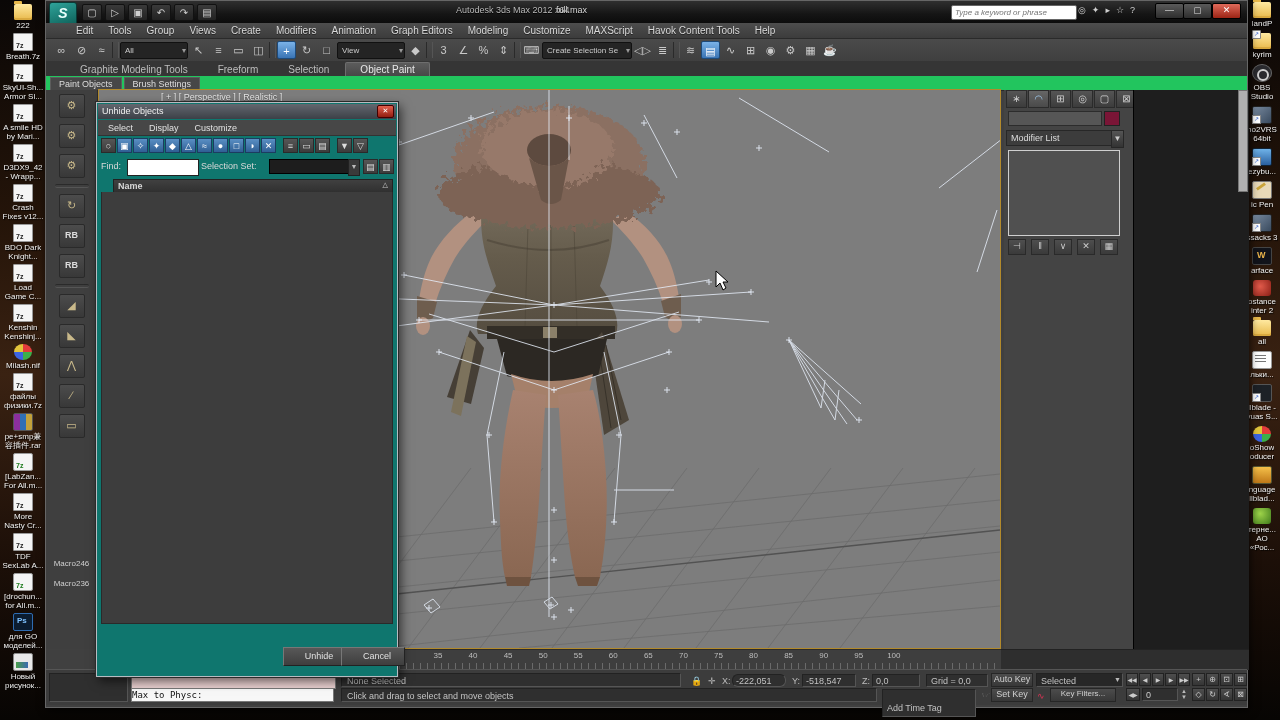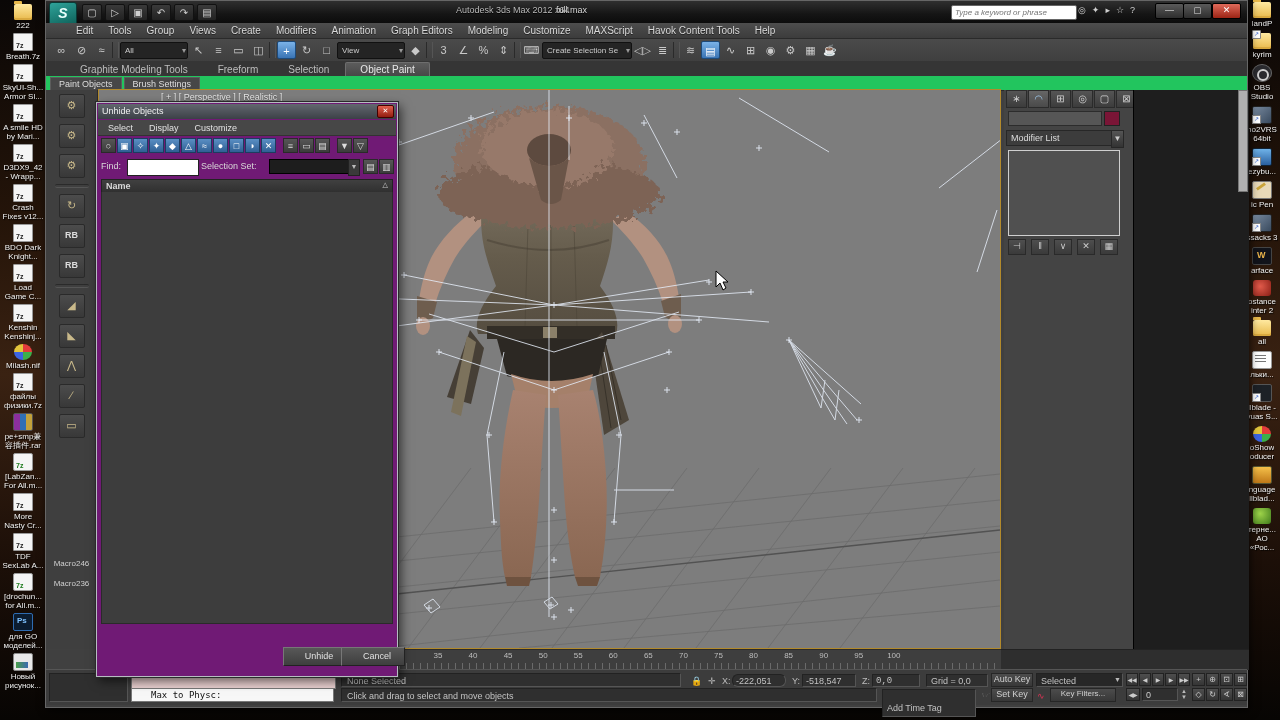--- a/index.html
+++ b/index.html
@@ -118,50 +118,50 @@
     background:repeating-linear-gradient(90deg,#6a6a6a 0 1px,transparent 1px 7px);}
   #ticklabels{position:absolute;left:330px;top:1px;width:476px;display:flex;justify-content:space-between;}
   .tick{font-size:8px;color:#bdbdbd;width:20px;text-align:center;}
   #trackdark{position:absolute;left:955px;top:648px;width:248px;height:20px;background:#2e2e2e;border-top:1px solid #222;}
   
   #statusbar{position:absolute;left:0;top:668px;right:0;height:35px;background:#3c3c3c;border-top:1px solid #555;}
   .sunken{position:absolute;background:#2f2f2f;border:1px solid #222;border-bottom-color:#555;border-right-color:#555;
     font-size:9px;color:#c2c2c2;box-sizing:border-box;}
   #mini-pink{position:absolute;left:85px;top:3px;width:203px;height:14px;background:#e9cfcf;border:1px solid #777;}
   #mini-white{position:absolute;left:85px;top:18px;width:203px;height:14px;background:#f7f7f7;border:1px solid #777;
-    font-family:"DejaVu Sans Mono",monospace;font-size:9px;color:#111;padding:1px 19px;box-sizing:border-box;}
+    font-family:"DejaVu Sans Mono",monospace;font-size:9px;color:#111;padding:1px 0;box-sizing:border-box;}
   .coordlabel{position:absolute;font-size:9px;color:#bdbdbd;top:6px;}
   .coordfield{position:absolute;top:4px;height:13px;width:54px;padding:1px 3px;}
   .statbtn{position:absolute;height:14px;background:linear-gradient(180deg,#4c4c4c,#383838);border:1px solid #262626;
     font-size:9px;color:#d0d0d0;text-align:center;box-sizing:border-box;}
   .pbtn{width:12px;height:13px;background:linear-gradient(180deg,#4e4e4e,#353535);border:1px solid #222;
     color:#ccc;font-size:6px;line-height:12px;text-align:center;flex:0 0 auto;box-sizing:border-box;}
   .navbtn{width:13px;height:13px;background:linear-gradient(180deg,#4e4e4e,#353535);border:1px solid #222;
     color:#ccc;font-size:8px;line-height:12px;text-align:center;flex:0 0 auto;box-sizing:border-box;}
   
   #dialog{position:absolute;left:96px;top:102px;width:302px;height:575px;z-index:10;
-    background:#701a75;border:1px solid #b7bcc2;outline:1px solid #2a2a2a;box-shadow:3px 4px 10px rgba(0,0,0,.6);box-sizing:border-box;}
+    background:#0f766e;border:1px solid #b7bcc2;outline:1px solid #2a2a2a;box-shadow:3px 4px 10px rgba(0,0,0,.6);box-sizing:border-box;}
   #dlg-title{position:absolute;left:1px;top:1px;right:1px;height:15px;
     background:linear-gradient(180deg,#62676f,#3c4047);color:#f0f0f0;font-size:9px;padding:2px 4px;box-sizing:border-box;}
   #dlg-close{position:absolute;right:3px;top:2px;width:15px;height:11px;border-radius:2px;
     background:linear-gradient(180deg,#e2604e,#921d10);border:1px solid #400;color:#fff;font-size:7px;line-height:10px;text-align:center;}
   #dlg-menu{position:absolute;left:1px;top:17px;right:1px;height:15px;background:#474747;display:flex;gap:16px;
     padding-left:10px;align-items:center;border-bottom:1px solid #333;}
   #dlg-menu .mi{font-size:9px;color:#e2e2e2;}
   #dlg-tools{position:absolute;left:4px;top:35px;display:flex;gap:1px;}
   .dtool{width:15px;height:15px;background:linear-gradient(180deg,#565656,#3c3c3c);border:1px solid #2a2a2a;
     color:#ddd;font-size:9px;line-height:14px;text-align:center;box-sizing:border-box;}
   .dtool.blu{background:linear-gradient(180deg,#5a8fc4,#2f5f94);border-color:#1c3c60;color:#fff;}
   .dtool.gap{margin-left:6px;}
   #dlg-findrow{position:absolute;left:4px;top:56px;right:4px;height:16px;}
   #find-input{position:absolute;left:26px;top:0;width:66px;height:13px;background:#fff;border:1px solid #222;}
   #selset-dd{position:absolute;left:168px;top:0;width:78px;height:13px;background:#1d1d1d;border:1px solid #000;}
   #selset-arrow{position:absolute;left:247px;top:0;width:10px;height:15px;background:#3a3a3a;border:1px solid #222;
     color:#bbb;font-size:7px;text-align:center;line-height:14px;}
-  #dlg-header{position:absolute;left:4px;top:76px;right:4px;height:14px;background:linear-gradient(180deg,#404040,#303030);
+  #dlg-header{position:absolute;left:16px;top:76px;right:4px;height:14px;background:linear-gradient(180deg,#404040,#303030);
     border:1px solid #222;color:#d8d8d8;font-size:9px;font-weight:bold;padding:1px 4px;box-sizing:border-box;}
   #dlg-list{position:absolute;left:4px;top:89px;right:4px;bottom:52px;background:#3d3d3d;border:1px solid #2a2a2a;
     border-top:none;}
   .dlgbtn{position:absolute;bottom:10px;width:54px;height:17px;background:linear-gradient(180deg,#585858,#3e3e3e);
     border:1px solid #222;border-top-color:#777;border-left-color:#777;color:#e0e0e0;font-size:9px;text-align:center;line-height:16px;padding-left:8px;}
   .lbl{font-size:9px;color:#d8d8d8;}
   
   #cursor{position:absolute;left:714px;top:270px;z-index:20;}
 </style>
 </head>
@@ -678,21 +678,21 @@
     <div id="mini-white">Max to Physc:</div>
     <div class="sunken" style="left:295px;top:3px;width:340px;height:14px;padding:2px 5px;">None Selected</div>
     <div class="sunken" style="left:295px;top:18px;width:536px;height:14px;padding:2px 5px;">Click and drag to select and move objects</div>
     <span class="coordlabel" style="left:645px;">🔒</span>
     <span class="coordlabel" style="left:662px;">✛</span>
     <span class="coordlabel" style="left:676px;">X:</span>
     <div class="sunken coordfield" style="left:686px;border-radius:6px;">-222,051</div>
     <span class="coordlabel" style="left:746px;">Y:</span>
     <div class="sunken coordfield" style="left:756px;">-518,547</div>
     <span class="coordlabel" style="left:816px;">Z:</span>
-    <div class="sunken coordfield" style="left:826px;width:48px;font-family:Liberation Mono, monospace;">0,0</div>
+    <div class="sunken coordfield" style="left:826px;width:48px;">0,0</div>
     <div class="sunken" style="left:880px;top:4px;width:62px;height:13px;padding:1px 4px;">Grid = 0,0</div>
     <div class="sunken" style="left:836px;top:19px;width:94px;height:13px;padding:13px 4px;">Add Time Tag</div>
     <span class="coordlabel" style="left:936px;top:20px;">☞</span>
     <div class="statbtn" style="left:945px;top:3px;width:42px;">Auto Key</div>
     <div class="statbtn" style="left:945px;top:18px;width:42px;">Set Key</div>
     <div class="sunken" style="left:990px;top:3px;width:87px;height:14px;padding:2px 4px;background:#272727;">Selected</div>
     <span style="position:absolute;left:1068px;top:6px;font-size:7px;color:#bbb;">▼</span>
     <span class="coordlabel" style="left:991px;top:21px;color:#d35;">∿</span>
     <div class="statbtn" style="left:1004px;top:18px;width:66px;font-size:8px;">Key Filters...</div>
     <div style="position:absolute;left:1080px;top:3px;display:flex;gap:1px;">

